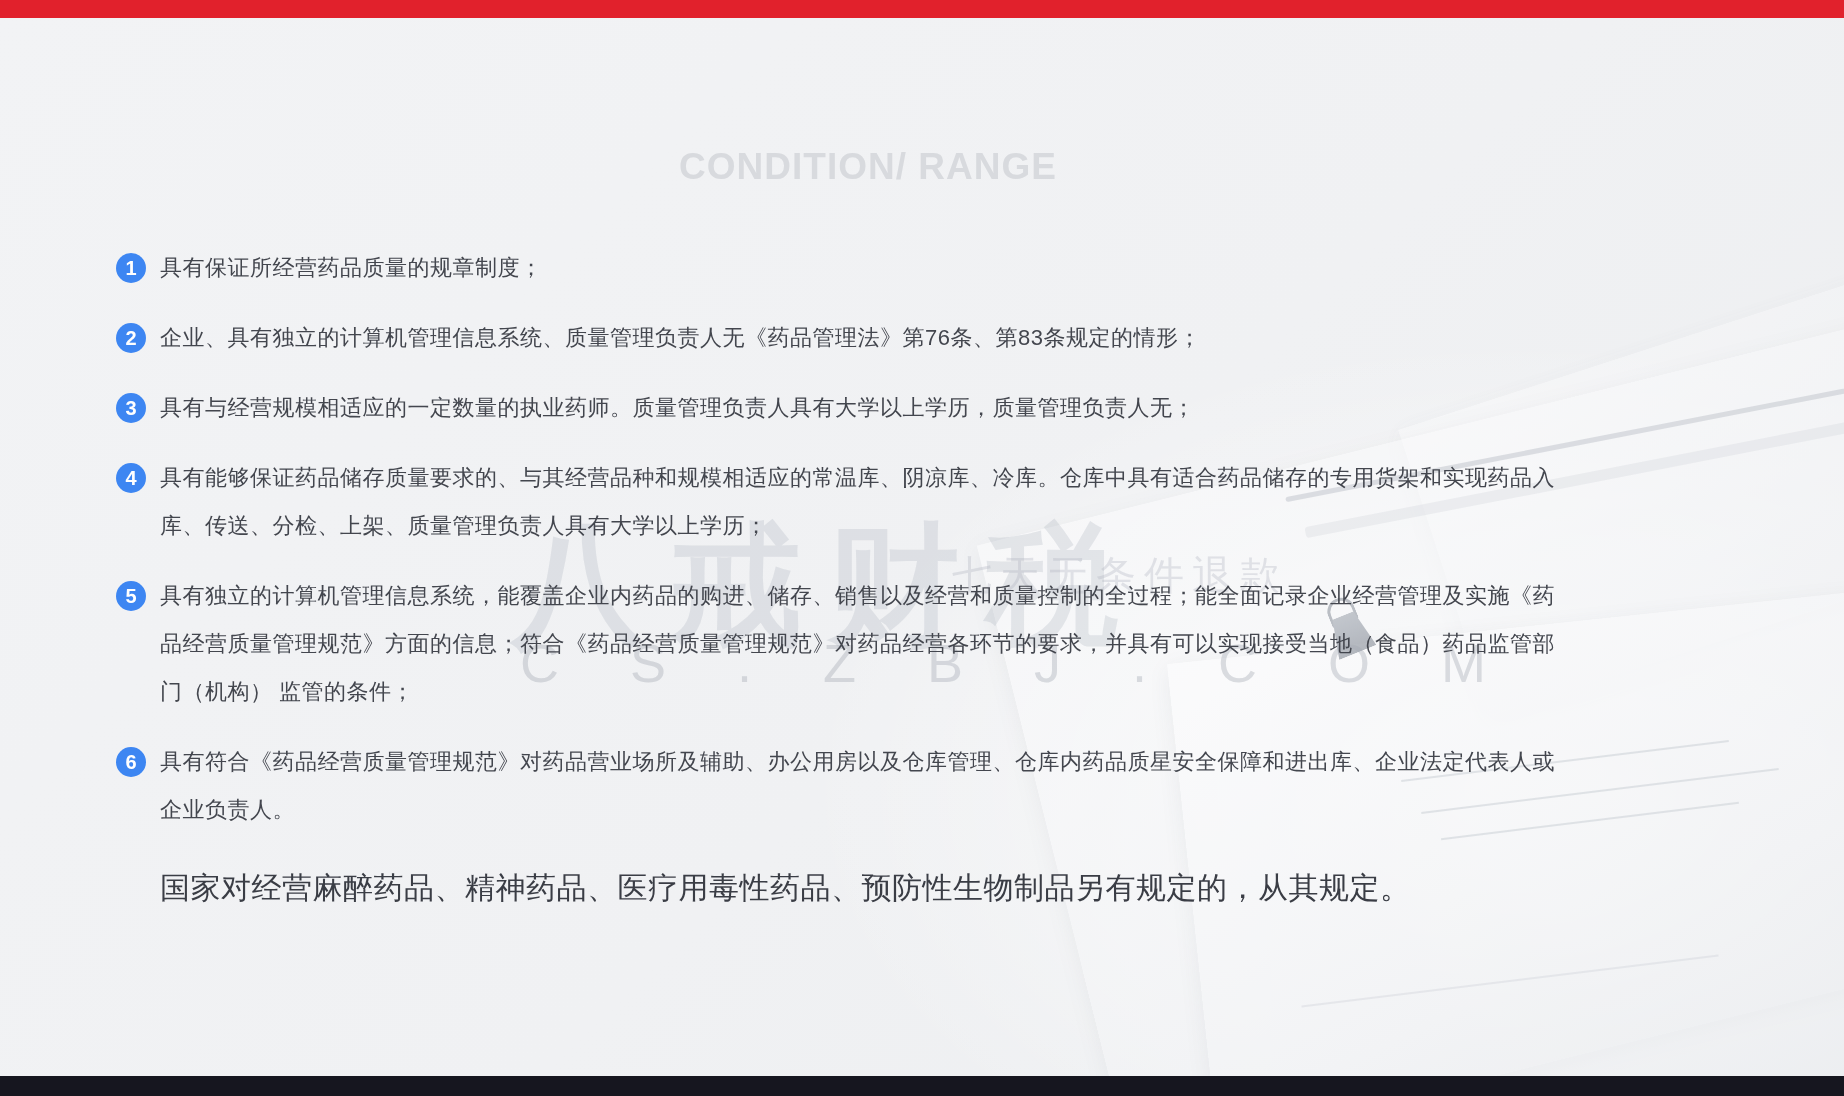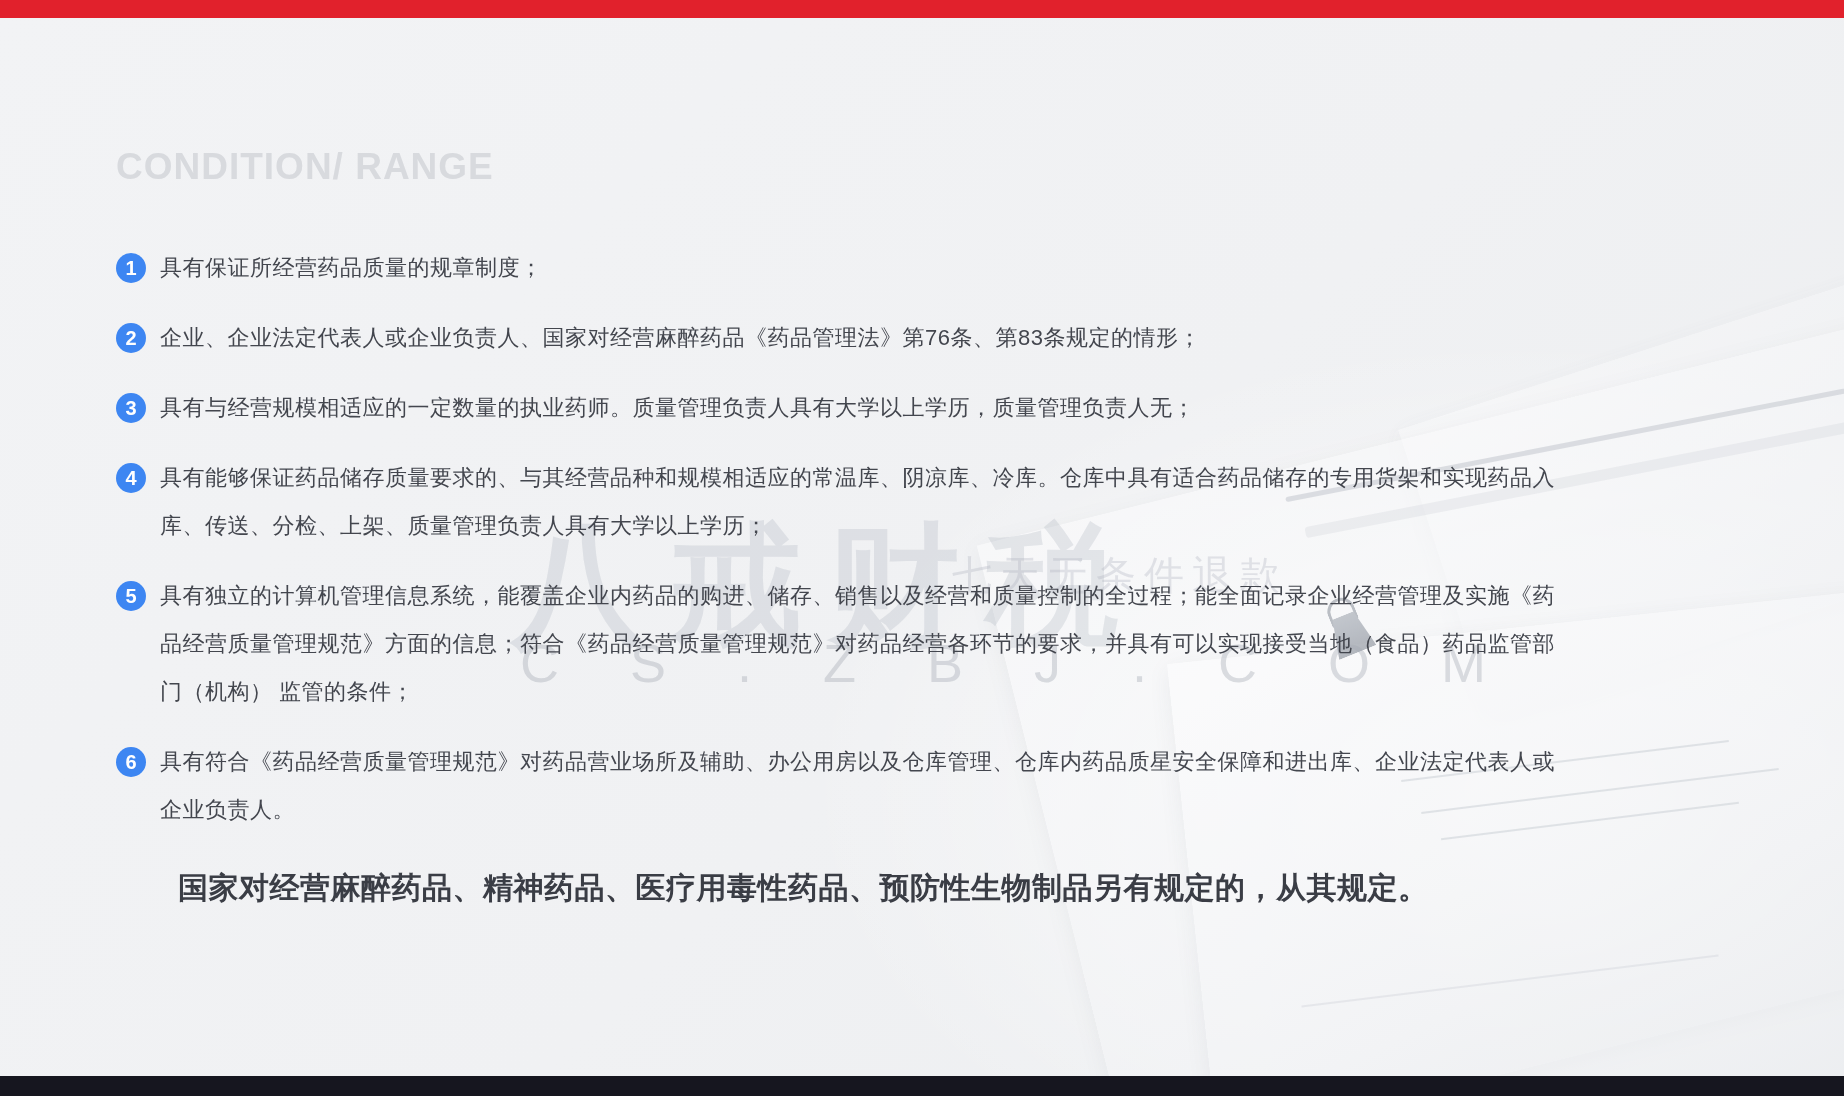--- a/index.html
+++ b/index.html
@@ -117,20 +117,21 @@
     font-weight: 800;
     letter-spacing: 2px;
     color: #4a87e9;
   }
   .subtitle {
     margin-top: 10px;
     font-size: 37px;
     font-weight: 700;
     letter-spacing: 1px;
     color: #d8dade;
+    text-align: center;
   }
   .items { margin-top: 56px; width: 1460px; }
   .item {
     display: flex;
     align-items: flex-start;
     margin-bottom: 22px;
   }
   .badge {
     flex: 0 0 auto;
     width: 30px; height: 30px;
@@ -143,25 +144,25 @@
     line-height: 30px;
     text-align: center;
   }
   .item-text {
     font-size: 22px;
     line-height: 48px;
     color: #43464e;
     letter-spacing: 0.5px;
   }
   .footnote {
-    margin: 30px 0 0 62px;
+    margin: 30px 0 0 44px;
     width: 1420px;
     font-size: 30px;
     line-height: 48px;
-    font-weight: 700;
+    font-weight: 400;
     color: #3a3d45;
     letter-spacing: 0.5px;
   }
 </style>
 </head>
 <body>
 
 <div class="page">
 
   <div class="top-bar"></div>
@@ -191,21 +192,21 @@
   <div class="content">
     <div class="subtitle">CONDITION/ RANGE</div>
 
     <div class="items">
       <div class="item">
         <span class="badge">1</span>
         <p class="item-text">具有保证所经营药品质量的规章制度；</p>
       </div>
       <div class="item">
         <span class="badge">2</span>
-        <p class="item-text">企业、企业法定代表人或企业负责人、国家对经营麻醉药品《药品管理法》第76条、第83条规定的情形；</p>
+        <p class="item-text">企业、具有独立的计算机管理信息系统、质量管理负责人无《药品管理法》第76条、第83条规定的情形；</p>
       </div>
       <div class="item">
         <span class="badge">3</span>
         <p class="item-text">具有与经营规模相适应的一定数量的执业药师。质量管理负责人具有大学以上学历，质量管理负责人无；</p>
       </div>
       <div class="item">
         <span class="badge">4</span>
         <p class="item-text">具有能够保证药品储存质量要求的、与其经营品种和规模相适应的常温库、阴凉库、冷库。仓库中具有适合药品储存的专用货架和实现药品入库、传送、分检、上架、质量管理负责人具有大学以上学历；</p>
       </div>
       <div class="item">

